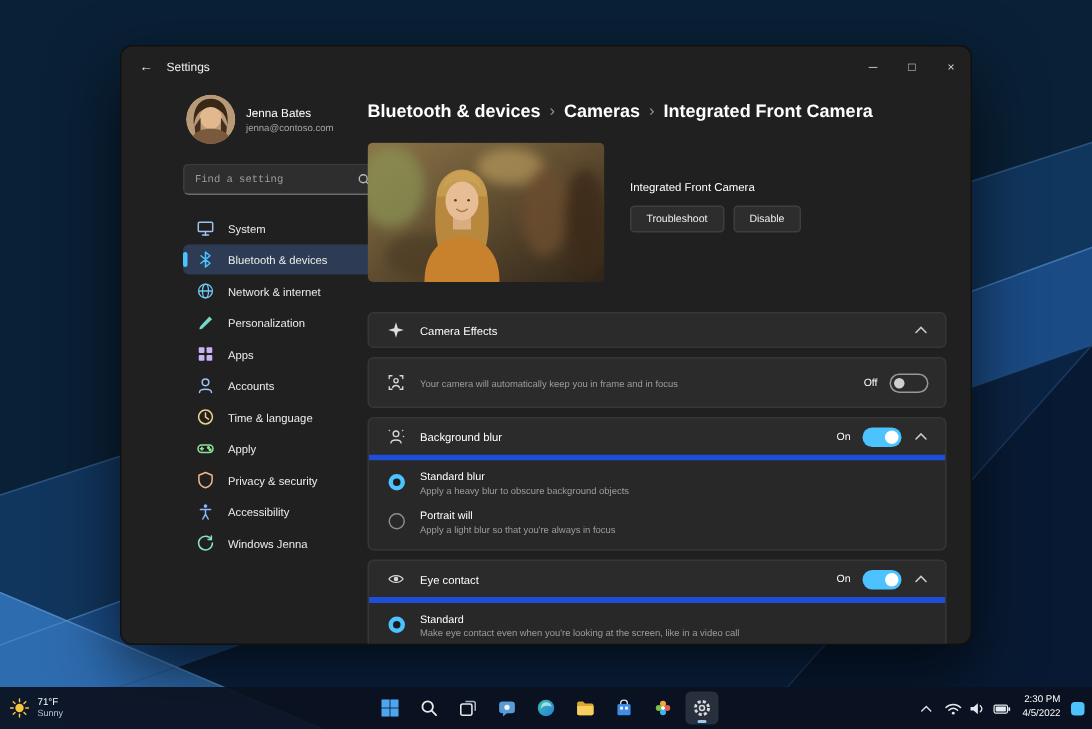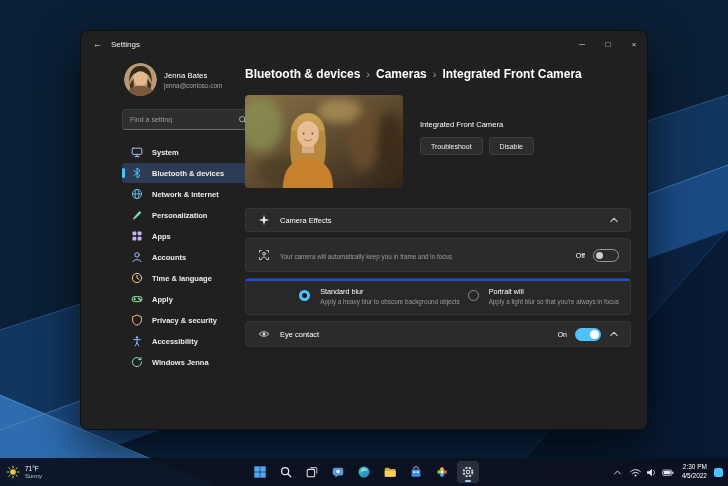--- a/index.html
+++ b/index.html
@@ -20,23 +20,23 @@
 
   
   .sidebar { position:absolute; left:16px; top:26px; bottom:0; width:152px; padding:4px 9px;margin-left:16px; }
   .profile { display:flex; align-items:center; gap:7px; padding:2px 2px 6px 2px; }
   .avatar { width:33px; height:33px; border-radius:50%; overflow:hidden; flex:none; }
   .profile-name { color:#fff; font-size:7.8px; }
   .profile-email { color:#a3a3a3; font-size:6.4px; margin-top:2px; }
   .search-box { margin-top:7px; height:21px; background:#2e2e2e; border:1px solid #3c3c3c;
     border-bottom-color:#6b6b6b; border-radius:4px; display:flex; align-items:center; padding:0 7px; }
   .search-box input { flex:1; background:transparent; border:none; outline:none;
-    color:#e0e0e0; font-size:7px; font-family:Liberation Sans, sans-serif; }
+    color:#e0e0e0; font-size:7px; font-family:Liberation Mono, monospace; }
   .search-box input::placeholder { color:#9c9c9c; }
-  .nav { margin-top:12px; display:flex; flex-direction:column; gap:1px;font-weight:bold; }
+  .nav { margin-top:12px; display:flex; flex-direction:column; gap:1px; }
   .nav-item { position:relative; height:20px; border-radius:4px; display:flex; align-items:center;
     gap:9px; padding:0 9px; color:#ededed; font-size:7.5px; }
   .nav-item.selected { background:#2d3c54; }
   .nav-item.selected::before { content:""; position:absolute; left:0; top:5px; bottom:5px;
     width:2.5px; border-radius:2px; background:#4cc2ff; }
   .nav-icon { width:12px; height:12px; flex:none; display:flex; }
 
   
   .main { position:absolute; left:164px; top:26px; right:16px; bottom:0; }
   .breadcrumb { margin-top:10px; display:flex; align-items:center; gap:6px;
@@ -60,22 +60,22 @@
   .row-desc { color:#9d9d9d; font-size:6.3px; margin-top:2px; }
   .row-right { margin-left:auto; display:flex; align-items:center; gap:8px; }
   .state-label { color:#fff; font-size:7px; }
   .toggle { width:26px; height:13px; border-radius:7px; position:relative; flex:none; }
   .toggle.on { background:#4cc2ff; }
   .toggle.on .knob { position:absolute; right:2px; top:2px; width:9px; height:9px;
     border-radius:50%; background:#fff; }
   .toggle.off { border:1px solid #989898; }
   .toggle.off .knob { position:absolute; left:2px; top:2px; width:7px; height:7px;
     border-radius:50%; background:#cfcfcf; }
-  .group-body { border-top:2px solid #1d4ed8; background:#282828; border-radius:0 0 4px 4px;
-    padding:6px 11px 9px 13px; display:flex; gap:8px;justify-content:flex-end; }
+  .group-body { border-top:4px solid #1d4ed8; background:#282828; border-radius:0 0 4px 4px;
+    padding:6px 11px 9px 13px; display:flex; flex-direction:column; gap:8px;justify-content:flex-end; }
   .opt-row { display:flex; align-items:flex-start; gap:10px; }
   .radio { width:11px; height:11px; border-radius:50%; flex:none; margin-top:3px; }
   .radio.selected { border:3px solid #4cc2ff; background:#1c1c1c; }
   .radio.unselected { border:1px solid #8d8d8d; }
   .opt-title { color:#fff; font-size:7.2px; }
   .opt-desc { color:#9d9d9d; font-size:6.3px; margin-top:2px; }
 
   
   .taskbar { position:absolute; left:0; right:0; bottom:0; height:28px;
     background:rgba(11,17,31,.93); display:flex; align-items:center; }
@@ -338,20 +338,41 @@
           </span>
           <span class="row-right">
             <span class="state-label">Off</span>
             <span class="toggle off">
                 <span class="knob"></span>
               </span>
           </span>
         </div>
 
         <div class="card">
+          <div class="card-row">
+            <span class="icon-cell">
+              <svg width="12" height="12" viewBox="0 0 12 12" fill="none" stroke="#d8d8d8" stroke-width="0.9" stroke-linecap="round">
+                  <circle cx="6" cy="4.2" r="1.9"></circle>
+                  <path d="M2.6 10.3 C3.1 7.7 8.9 7.7 9.4 10.3"></path>
+                  <circle cx="1.6" cy="2" r="0.5" fill="#d8d8d8" stroke="none"></circle>
+                  <circle cx="10.4" cy="2" r="0.5" fill="#d8d8d8" stroke="none"></circle>
+                  <circle cx="11" cy="6" r="0.5" fill="#d8d8d8" stroke="none"></circle>
+                </svg>
+            </span>
+            <span class="row-title">Background blur</span>
+            <span class="row-right">
+              <span class="state-label">On</span>
+              <span class="toggle on">
+                  <span class="knob"></span>
+                </span>
+              <svg width="10" height="8" viewBox="0 0 12 8" fill="none" stroke="#c8c8c8" stroke-width="1.3" stroke-linecap="round">
+                  <polyline points="2,6 6,2 10,6"></polyline>
+                </svg>
+            </span>
+          </div>
           <div class="group-body">
             <div class="opt-row">
               <span class="radio selected"></span>
               <span>
                 <div class="opt-title">Standard blur</div>
                 <div class="opt-desc">Apply a heavy blur to obscure background objects</div>
               </span>
             </div>
             <div class="opt-row">
               <span class="radio unselected"></span>
@@ -375,20 +396,29 @@
             <span class="row-right">
               <span class="state-label">On</span>
               <span class="toggle on">
                   <span class="knob"></span>
                 </span>
               <svg width="10" height="8" viewBox="0 0 12 8" fill="none" stroke="#c8c8c8" stroke-width="1.3" stroke-linecap="round">
                   <polyline points="2,6 6,2 10,6"></polyline>
                 </svg>
             </span>
           </div>
+          <div class="group-body">
+            <div class="opt-row">
+              <span class="radio selected"></span>
+              <span>
+                <div class="opt-title">Standard</div>
+                <div class="opt-desc">Make eye contact even when you're looking at the screen, like in a video call</div>
+              </span>
+            </div>
+          </div>
         </div>
 
       </div>
     </div>
   </div>
 
   <div class="taskbar">
 
     <div class="weather">
       <svg width="14" height="14" viewBox="0 0 16 16">

